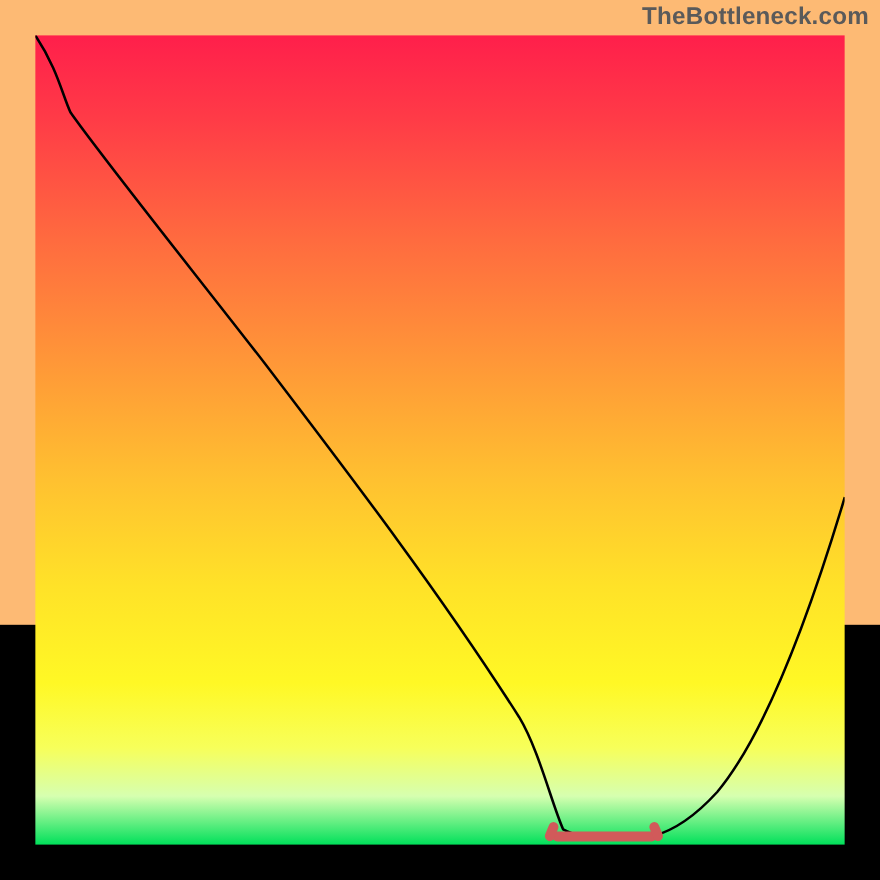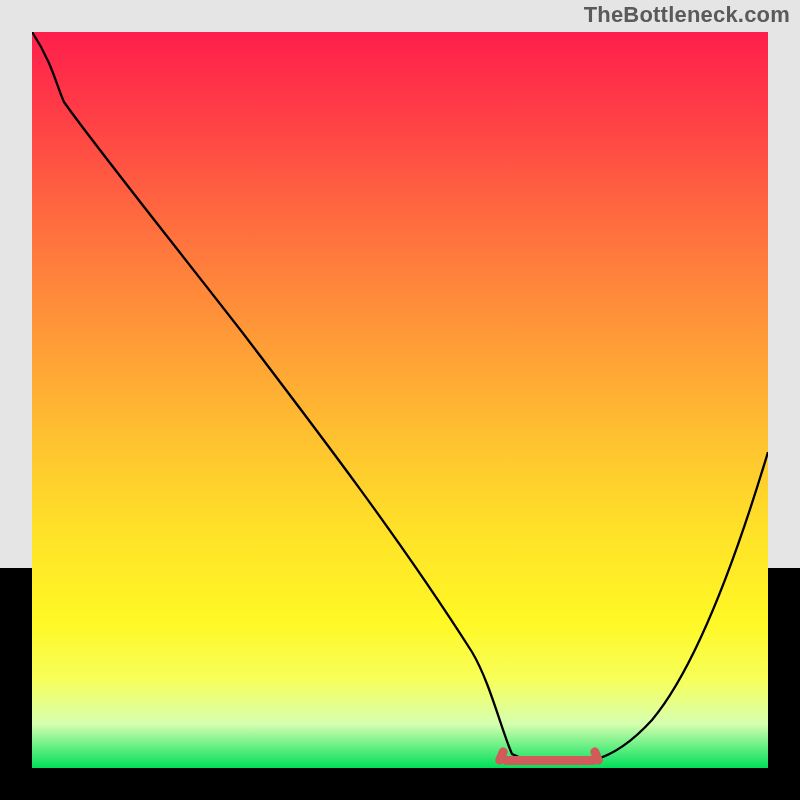--- a/index.html
+++ b/index.html
@@ -8,21 +8,21 @@
     width: 800px;
     height: 800px;
     background: #000;
     overflow: hidden;
     font-family: Arial, Helvetica, sans-serif;
   }
   .container {
     position: relative;
     width: 800px;
     height: 568px;
-    background: #e5e5e5;
+    background: #fdba74;
   }
   .watermark {
     position: absolute;
     top: 2px;
     right: 10px;
     color: #5a5a5a;
     font-size: 22px;
     font-weight: 600;
     letter-spacing: 0.2px;
     z-index: 20;

